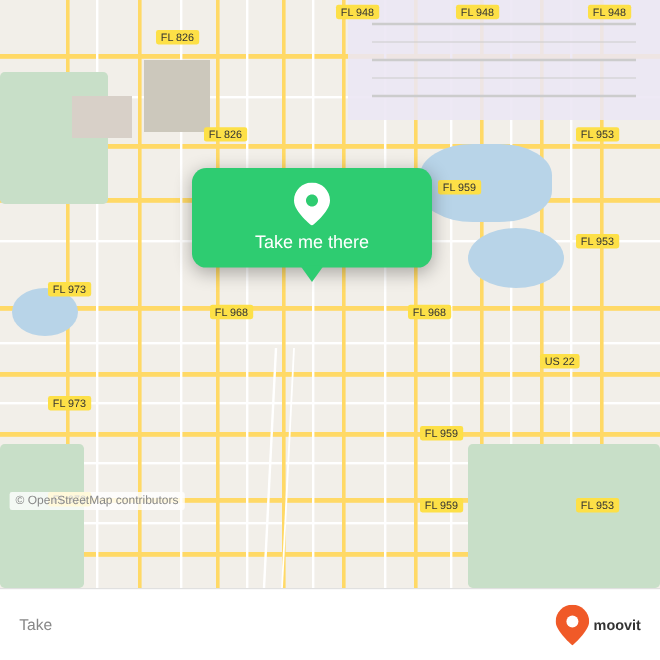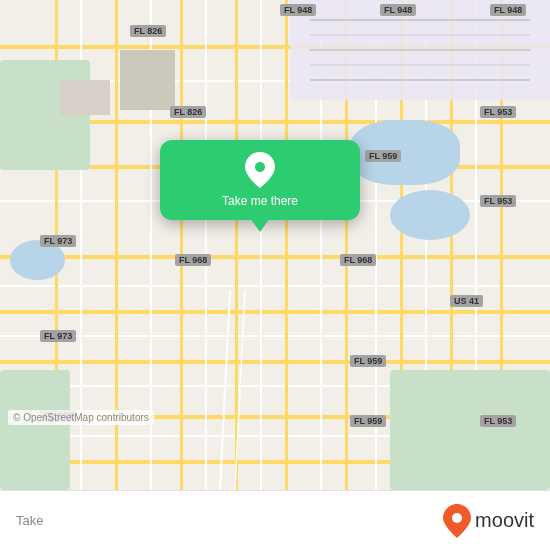--- a/index.html
+++ b/index.html
@@ -57,24 +57,24 @@
       width: 3px;
     }
     .road-v.thin {
       background-color: #ffffff;
       width: 2px;
     }
 
     
     .road-label {
       position: absolute;
-      background-color: #a3a3a3;
+      background-color: #fde047;
       color: #333;
       font-size: 9px;
-      font-weight: bold;
+      font-weight: normal;
       padding: 1px 4px;
       border-radius: 2px;
       white-space: nowrap;
     }
 
     
     .green-area {
       position: absolute;
       background-color: #c8dfc8;
       border-radius: 4px;
@@ -132,21 +132,21 @@
     .tooltip-icon {
       width: 36px;
       height: 36px;
       display: flex;
       align-items: center;
       justify-content: center;
     }
 
     .tooltip-text {
       color: white;
-      font-size: 12px;
+      font-size: 15px;
       font-weight: 500;
       text-align: center;
     }
 
     
     #bottom-bar {
       width: 550px;
       height: 60px;
       background-color: white;
       display: flex;
@@ -186,22 +186,22 @@
     }
 
     
     .moovit-logo {
       display: flex;
       align-items: center;
       gap: 4px;
     }
 
     .moovit-text {
-      font-size: 20px;
-      font-weight: normal;
+      font-size: 12px;
+      font-weight: bold;
       color: #333;
     }
 
   </style>
 </head>
 <body>
 
 <div id="map-container">
   <div class="map-bg"></div>
 
@@ -277,21 +277,21 @@
   <div class="road-label" style="left:130px;top:25px;">FL 826</div>
   <div class="road-label" style="left:170px;top:106px;">FL 826</div>
   <div class="road-label" style="left:480px;top:106px;">FL 953</div>
   <div class="road-label" style="left:480px;top:195px;">FL 953</div>
   <div class="road-label" style="left:365px;top:150px;">FL 959</div>
   <div class="road-label" style="left:40px;top:235px;">FL 973</div>
   <div class="road-label" style="left:175px;top:254px;">FL 968</div>
   <div class="road-label" style="left:340px;top:254px;">FL 968</div>
   <div class="road-label" style="left:40px;top:330px;">FL 973</div>
   <div class="road-label" style="left:40px;top:410px;">FL 973</div>
-  <div class="road-label" style="left:450px;top:295px;">US 41</div>
+  <div class="road-label" style="left:450px;top:295px;">US 22</div>
   <div class="road-label" style="left:350px;top:355px;">FL 959</div>
   <div class="road-label" style="left:350px;top:415px;">FL 959</div>
   <div class="road-label" style="left:480px;top:415px;">FL 953</div>
 
   <div class="attribution">© OpenStreetMap contributors</div>
 
   <div class="map-tooltip">
     <div class="tooltip-icon">
       <svg width="30" height="36" viewBox="0 0 30 36" fill="none">
         <path d="M15 0C6.72 0 0 6.72 0 15C0 24.75 15 36 15 36C15 36 30 24.75 30 15C30 6.72 23.28 0 15 0ZM15 20C12.24 20 10 17.76 10 15C10 12.24 12.24 10 15 10C17.76 10 20 12.24 20 15C20 17.76 17.76 20 15 20Z" fill="white"></path>

